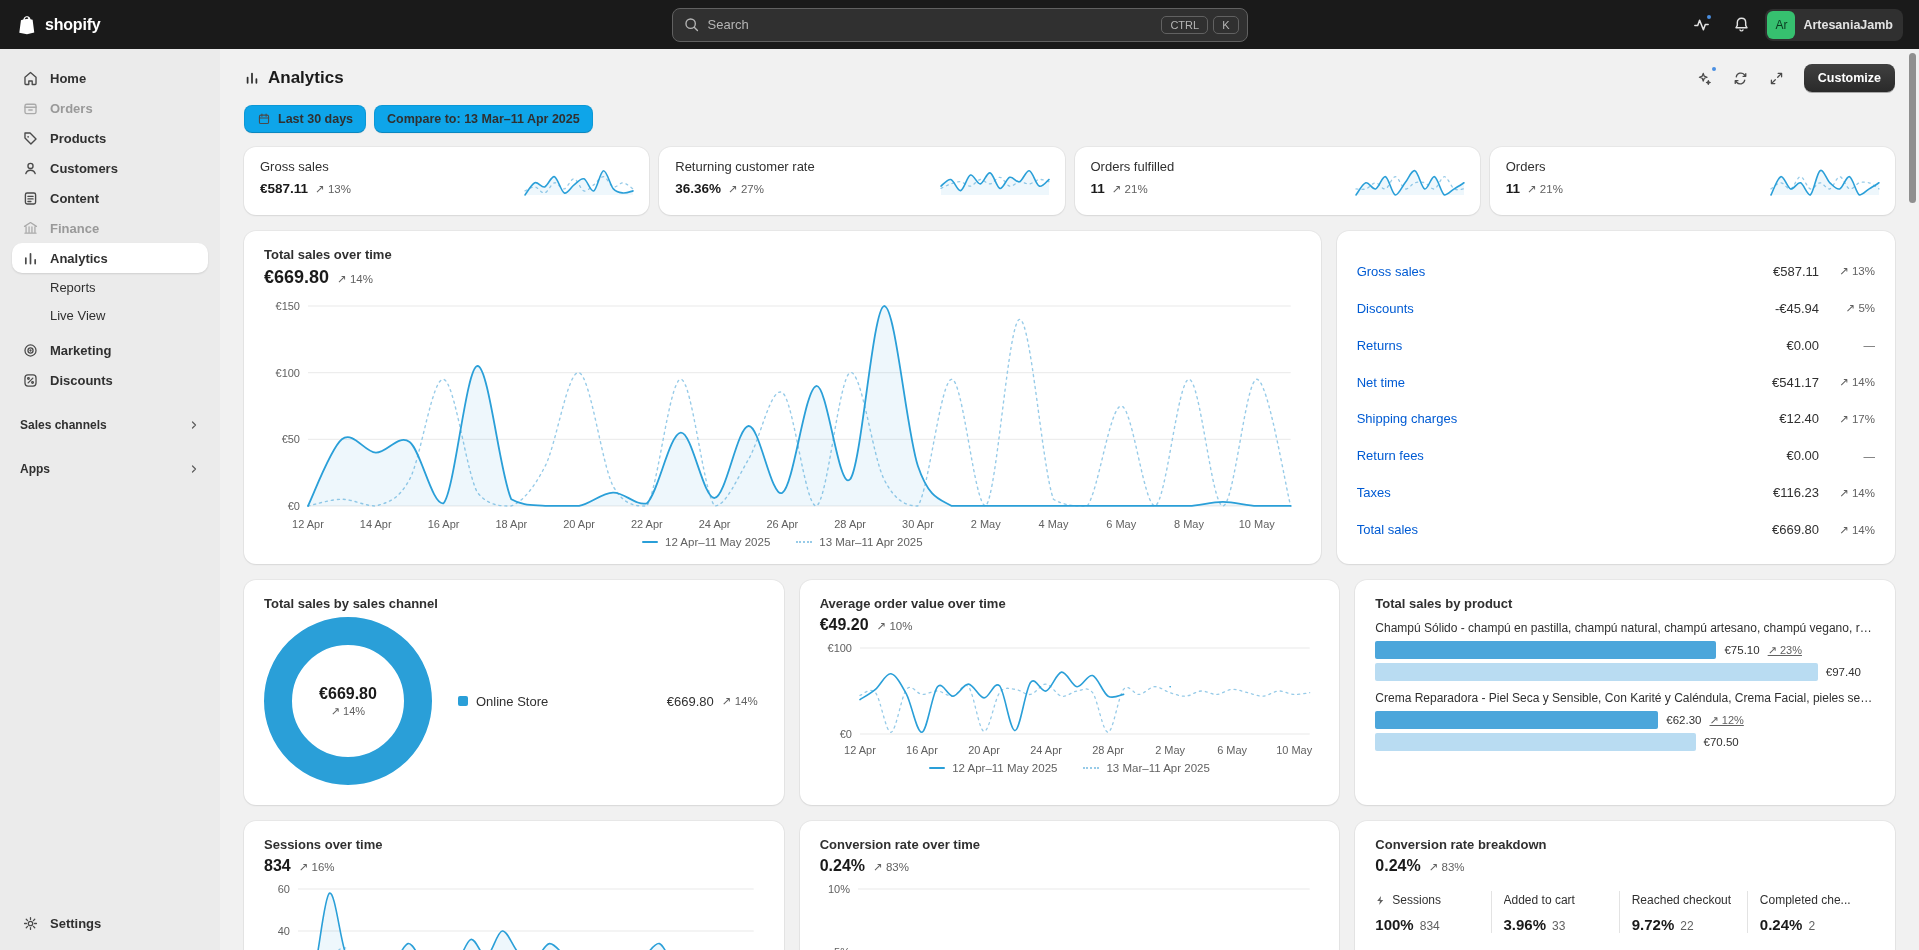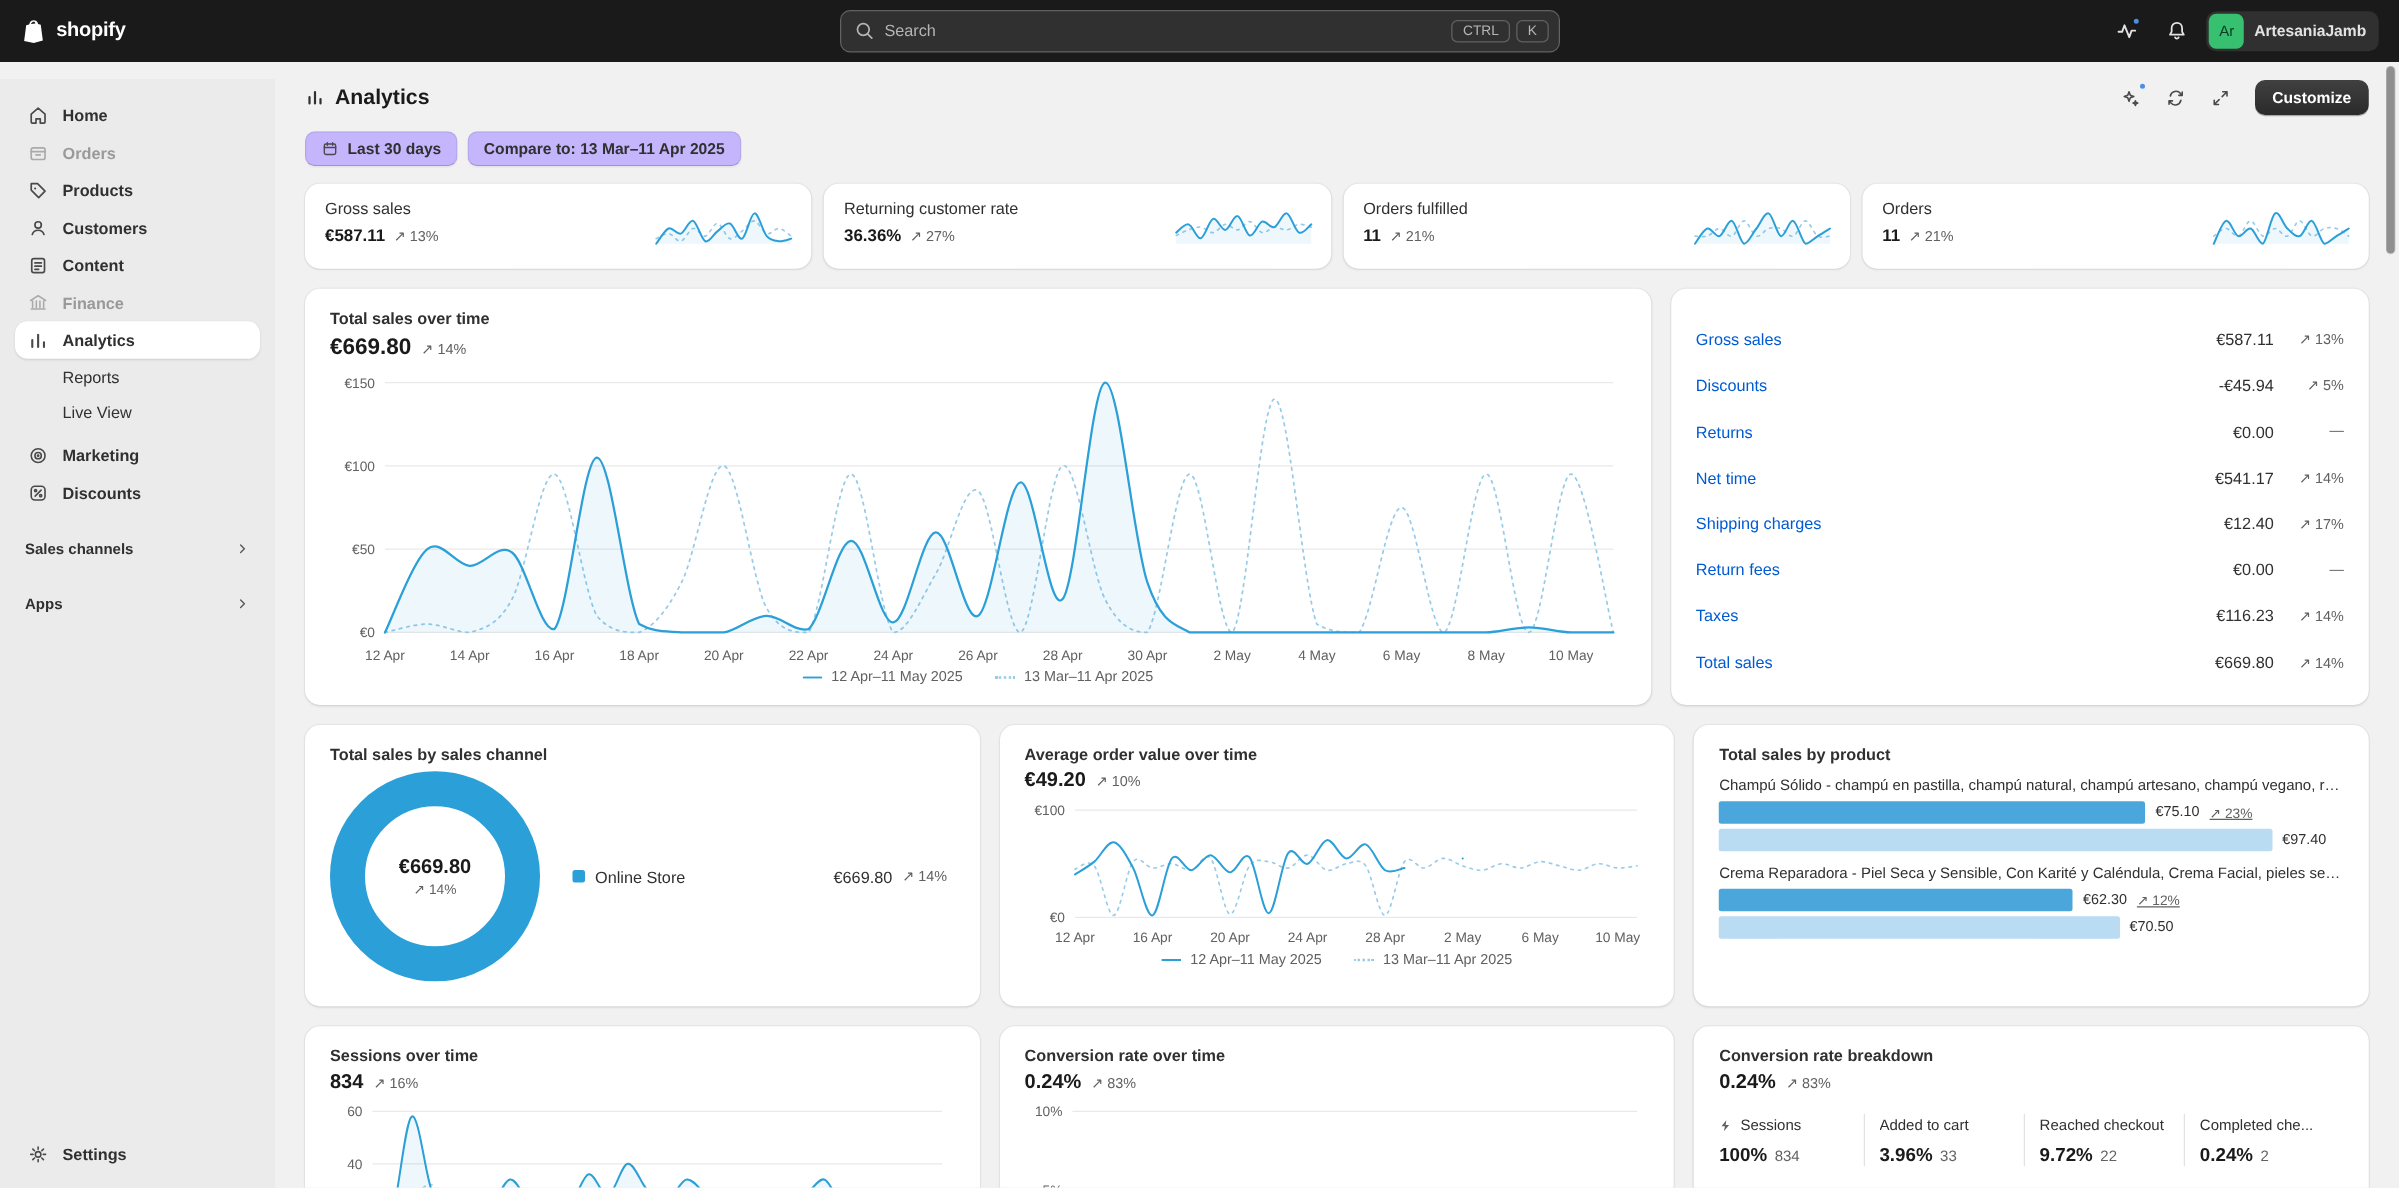--- a/index.html
+++ b/index.html
@@ -15,21 +15,21 @@
   .search-text { color:#b5b5b5; margin-left:8px; font-size:13px; flex:1; }
   .kbd { border:1px solid #616161; color:#b5b5b5; border-radius:5px; font-size:11px; padding:2px 8px; margin-left:5px; }
   .topbar-right { margin-left:auto; display:flex; align-items:center; gap:8px; }
   .tb-icon-btn { position:relative; width:32px; height:32px; border-radius:8px; display:flex; align-items:center; justify-content:center; cursor:pointer; }
   .notif-dot { position:absolute; top:4px; right:4px; width:8px; height:8px; border-radius:50%; background:#4a8fe2; border:2px solid #1a1a1a; }
   .store-chip { display:flex; align-items:center; gap:8px; background:#303030; border-radius:8px; padding:2px 10px 2px 2px; height:32px; cursor:pointer; }
   .avatar { width:28px; height:28px; border-radius:6px; background:var(--avatar-green,#36c06f); color:#0b3b20; font-size:12px; font-weight:normal; display:flex; align-items:center; justify-content:center; }
   .store-name { color:#e3e3e3; font-size:12.5px; font-weight:600; }
 
   
-  .sidebar { position:fixed; top:63px; left:0; bottom:0; width:220px; background:#ebebeb; padding:14px 12px 12px; display:flex; flex-direction:column; z-index:40; }
+  .sidebar { position:fixed; top:49px; left:0; bottom:0; width:220px; background:#ebebeb; padding:14px 12px 12px; display:flex; flex-direction:column; z-index:40; }
   .nav-item { display:flex; align-items:center; gap:10px; height:30px; padding:0 8px; border-radius:10px; font-size:13px; font-weight:600; color:#303030; cursor:pointer; flex:none; }
   .nav-item .nicon { width:20px; height:20px; display:flex; align-items:center; justify-content:center; color:#4a4a4a; flex:none; }
   .nav-item.dimmed { color:#999; }
   .nav-item.dimmed .nicon { color:#aaa; }
   .nav-item.selected { background:#fff; box-shadow:0 1px 2px rgba(0,0,0,.12); }
   .nav-sub { padding-left:38px; height:28px; font-weight:500; color:#303030; }
   .nav-item.gap-top { margin-top:6px; }
   .nav-section { display:flex; align-items:center; justify-content:space-between; margin-top:16px; padding:0 8px; height:28px; font-size:12px; font-weight:600; color:#303030; cursor:pointer; flex:none; }
   .nav-section .chev { color:#5c5c5c; display:flex; }
   .sidebar-bottom { margin-top:auto; }
@@ -38,21 +38,21 @@
   .main { margin-left:220px; padding:63px 24px 0; height:950px; overflow:hidden; }
   .page-header { display:flex; align-items:center; margin-bottom:12px; height:30px; }
   .page-title-group { display:flex; align-items:center; gap:8px; }
   .page-title { font-size:17px; font-weight:700; color:#1a1a1a; }
   .header-actions { margin-left:auto; display:flex; align-items:center; gap:6px; }
   .icon-btn { position:relative; width:30px; height:30px; border-radius:8px; display:flex; align-items:center; justify-content:center; color:#4a4a4a; cursor:pointer; }
   .icon-btn .notif-dot { border-color:#f1f1f1; top:2px; right:2px; }
   .customize-btn { margin-left:6px; background:linear-gradient(#404040,#2a2a2a); color:#fff; font-size:12.5px; font-weight:600; border:none; border-radius:8px; padding:7px 14px; cursor:pointer; box-shadow:0 1px 0 rgba(0,0,0,.3); font-family:inherit; }
 
   .filter-row { display:flex; gap:8px; margin-bottom:14px; }
-  .pill-btn { display:inline-flex; align-items:center; gap:7px; background:#c4b5fd; border:1px solid rgba(0,0,0,.08); border-bottom-color:rgba(0,0,0,.18); border-radius:8px; padding:6px 12px; font-size:12.5px; font-weight:600; color:#303030; cursor:pointer; box-shadow:0 1px 1px rgba(0,0,0,.04); font-family:inherit; }
+  .pill-btn { display:inline-flex; align-items:center; gap:7px; background:#0ea5e9; border:1px solid rgba(0,0,0,.08); border-bottom-color:rgba(0,0,0,.18); border-radius:8px; padding:6px 12px; font-size:12.5px; font-weight:600; color:#303030; cursor:pointer; box-shadow:0 1px 1px rgba(0,0,0,.04); font-family:inherit; }
 
   .card { background:#fff; border-radius:12px; box-shadow:0 1px 2px rgba(0,0,0,.07), 0 0 0 1px rgba(0,0,0,.04); padding:16px 20px; }
   .card-title { font-size:13px; font-weight:600; color:#303030; }
   .metric-line { display:flex; align-items:baseline; gap:8px; margin-top:5px; }
   .metric-value { font-size:18px; font-weight:700; color:#1a1a1a; }
   .metric-value.md { font-size:16px; }
   .metric-change { font-size:11.5px; color:#616161; }
 
   .kpi-row { display:flex; gap:10px; margin-bottom:16px; }
   .kpi-card { flex:1; position:relative; height:68px; padding:12px 16px; cursor:pointer; }

